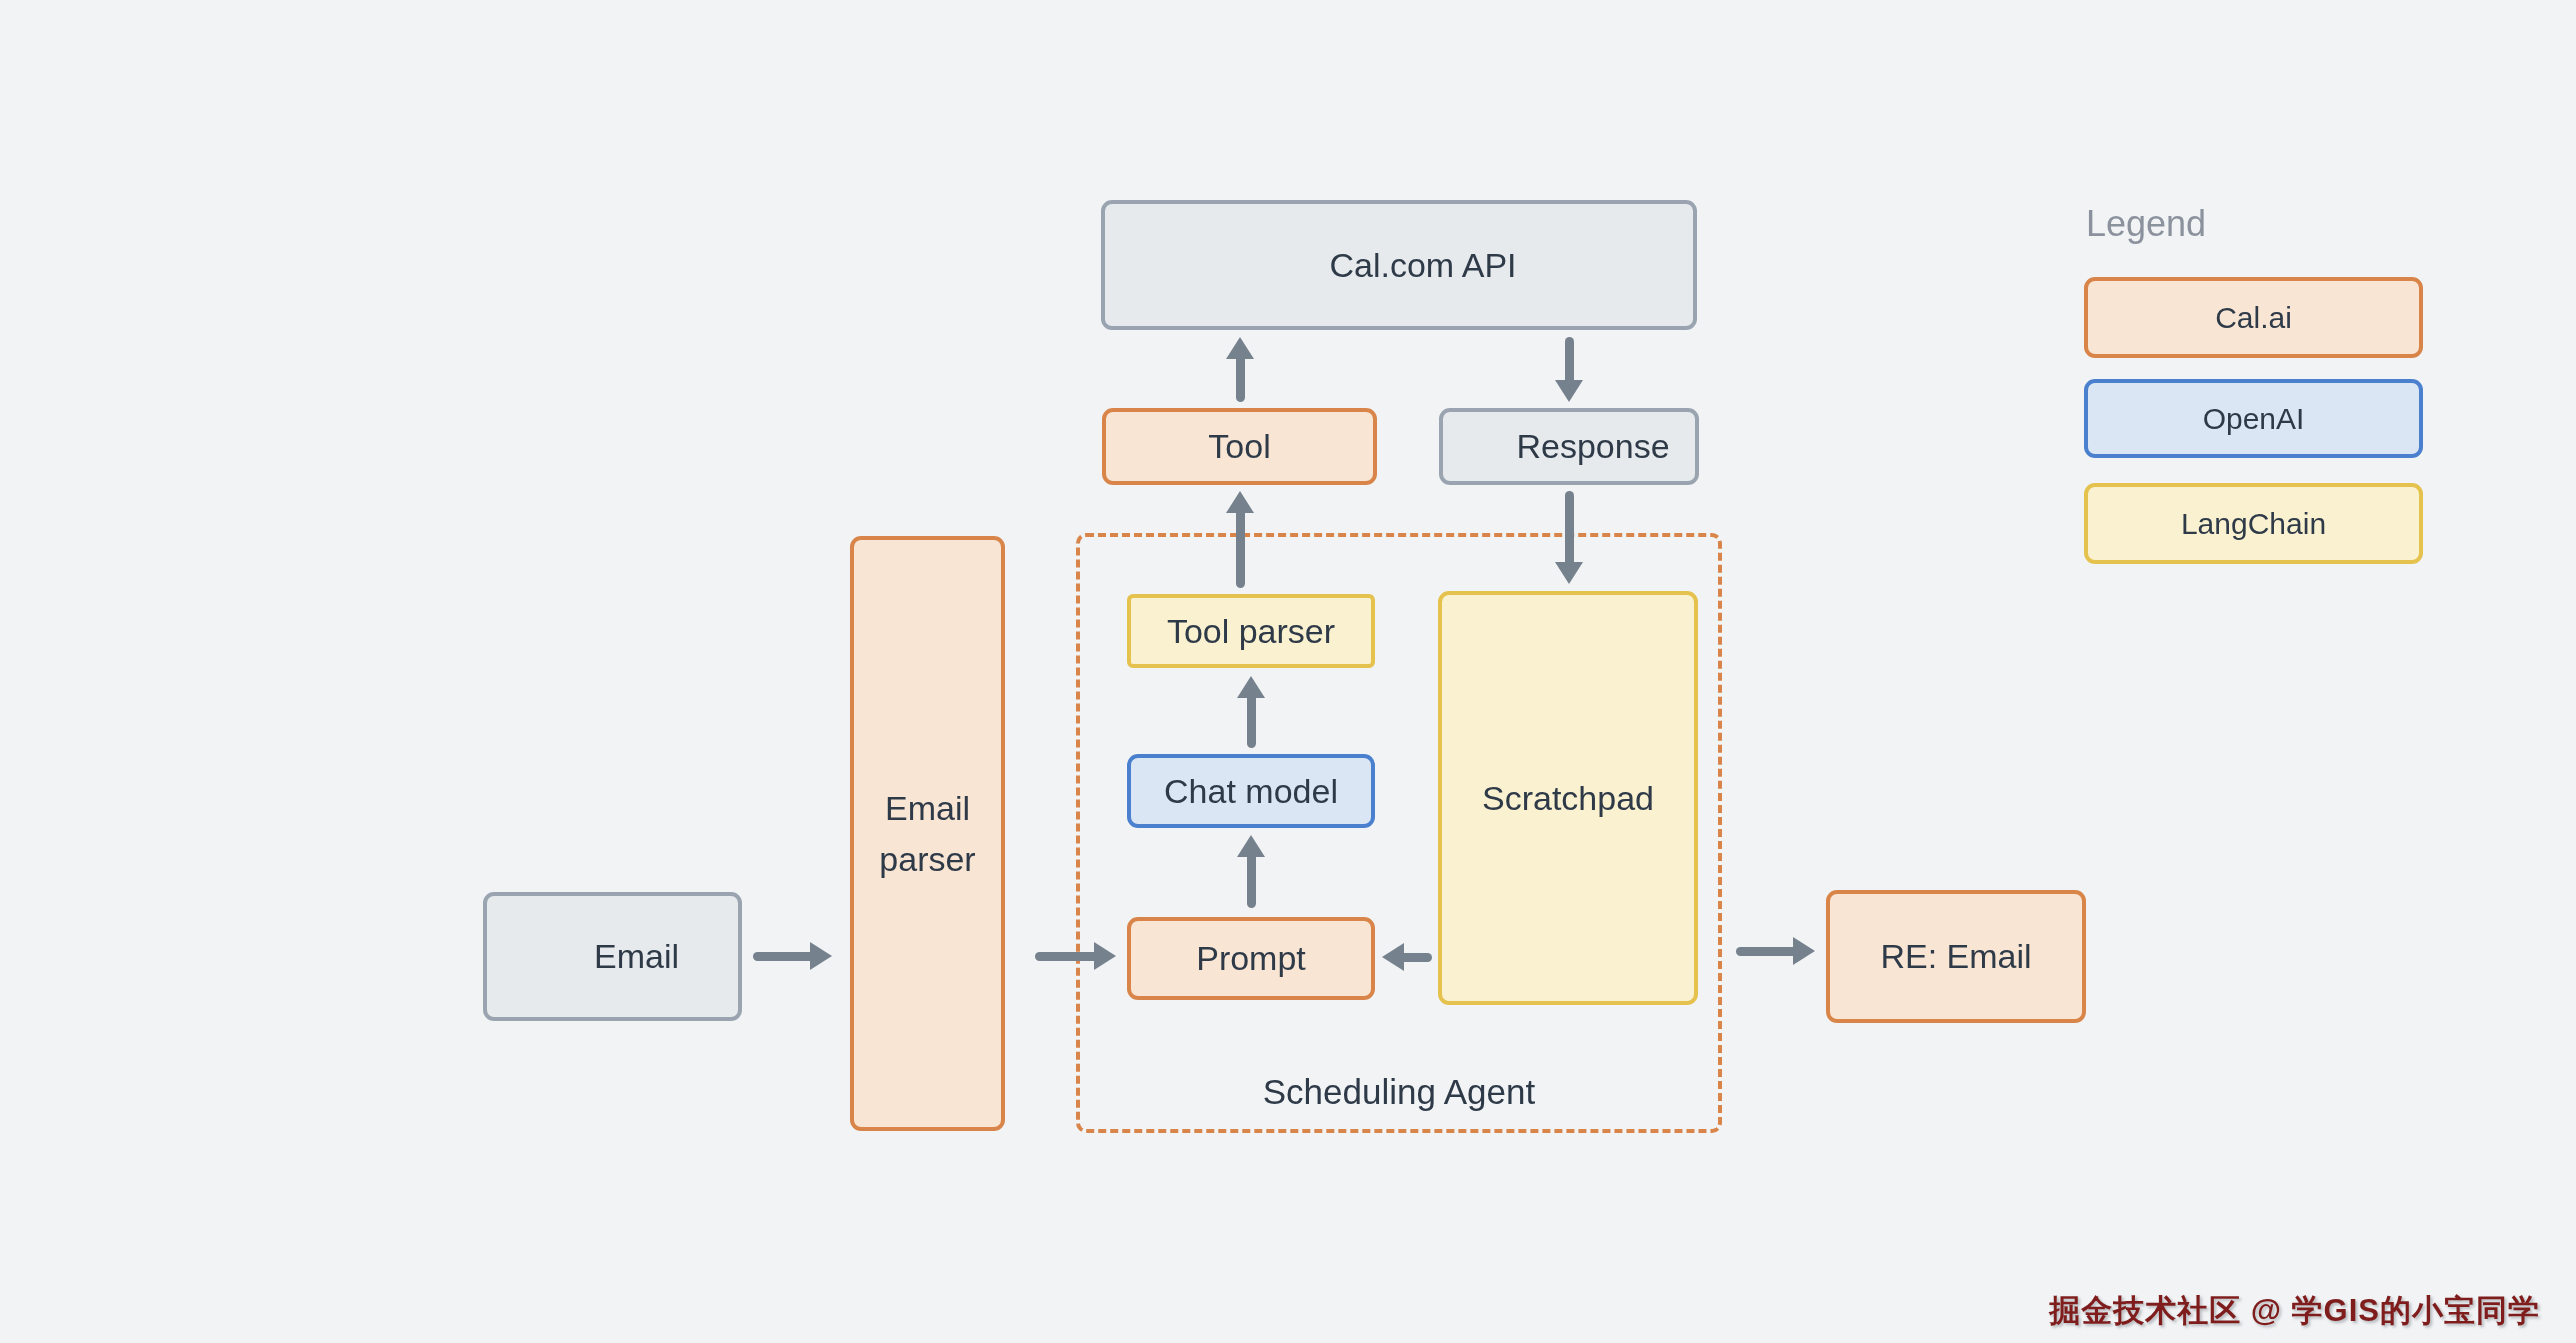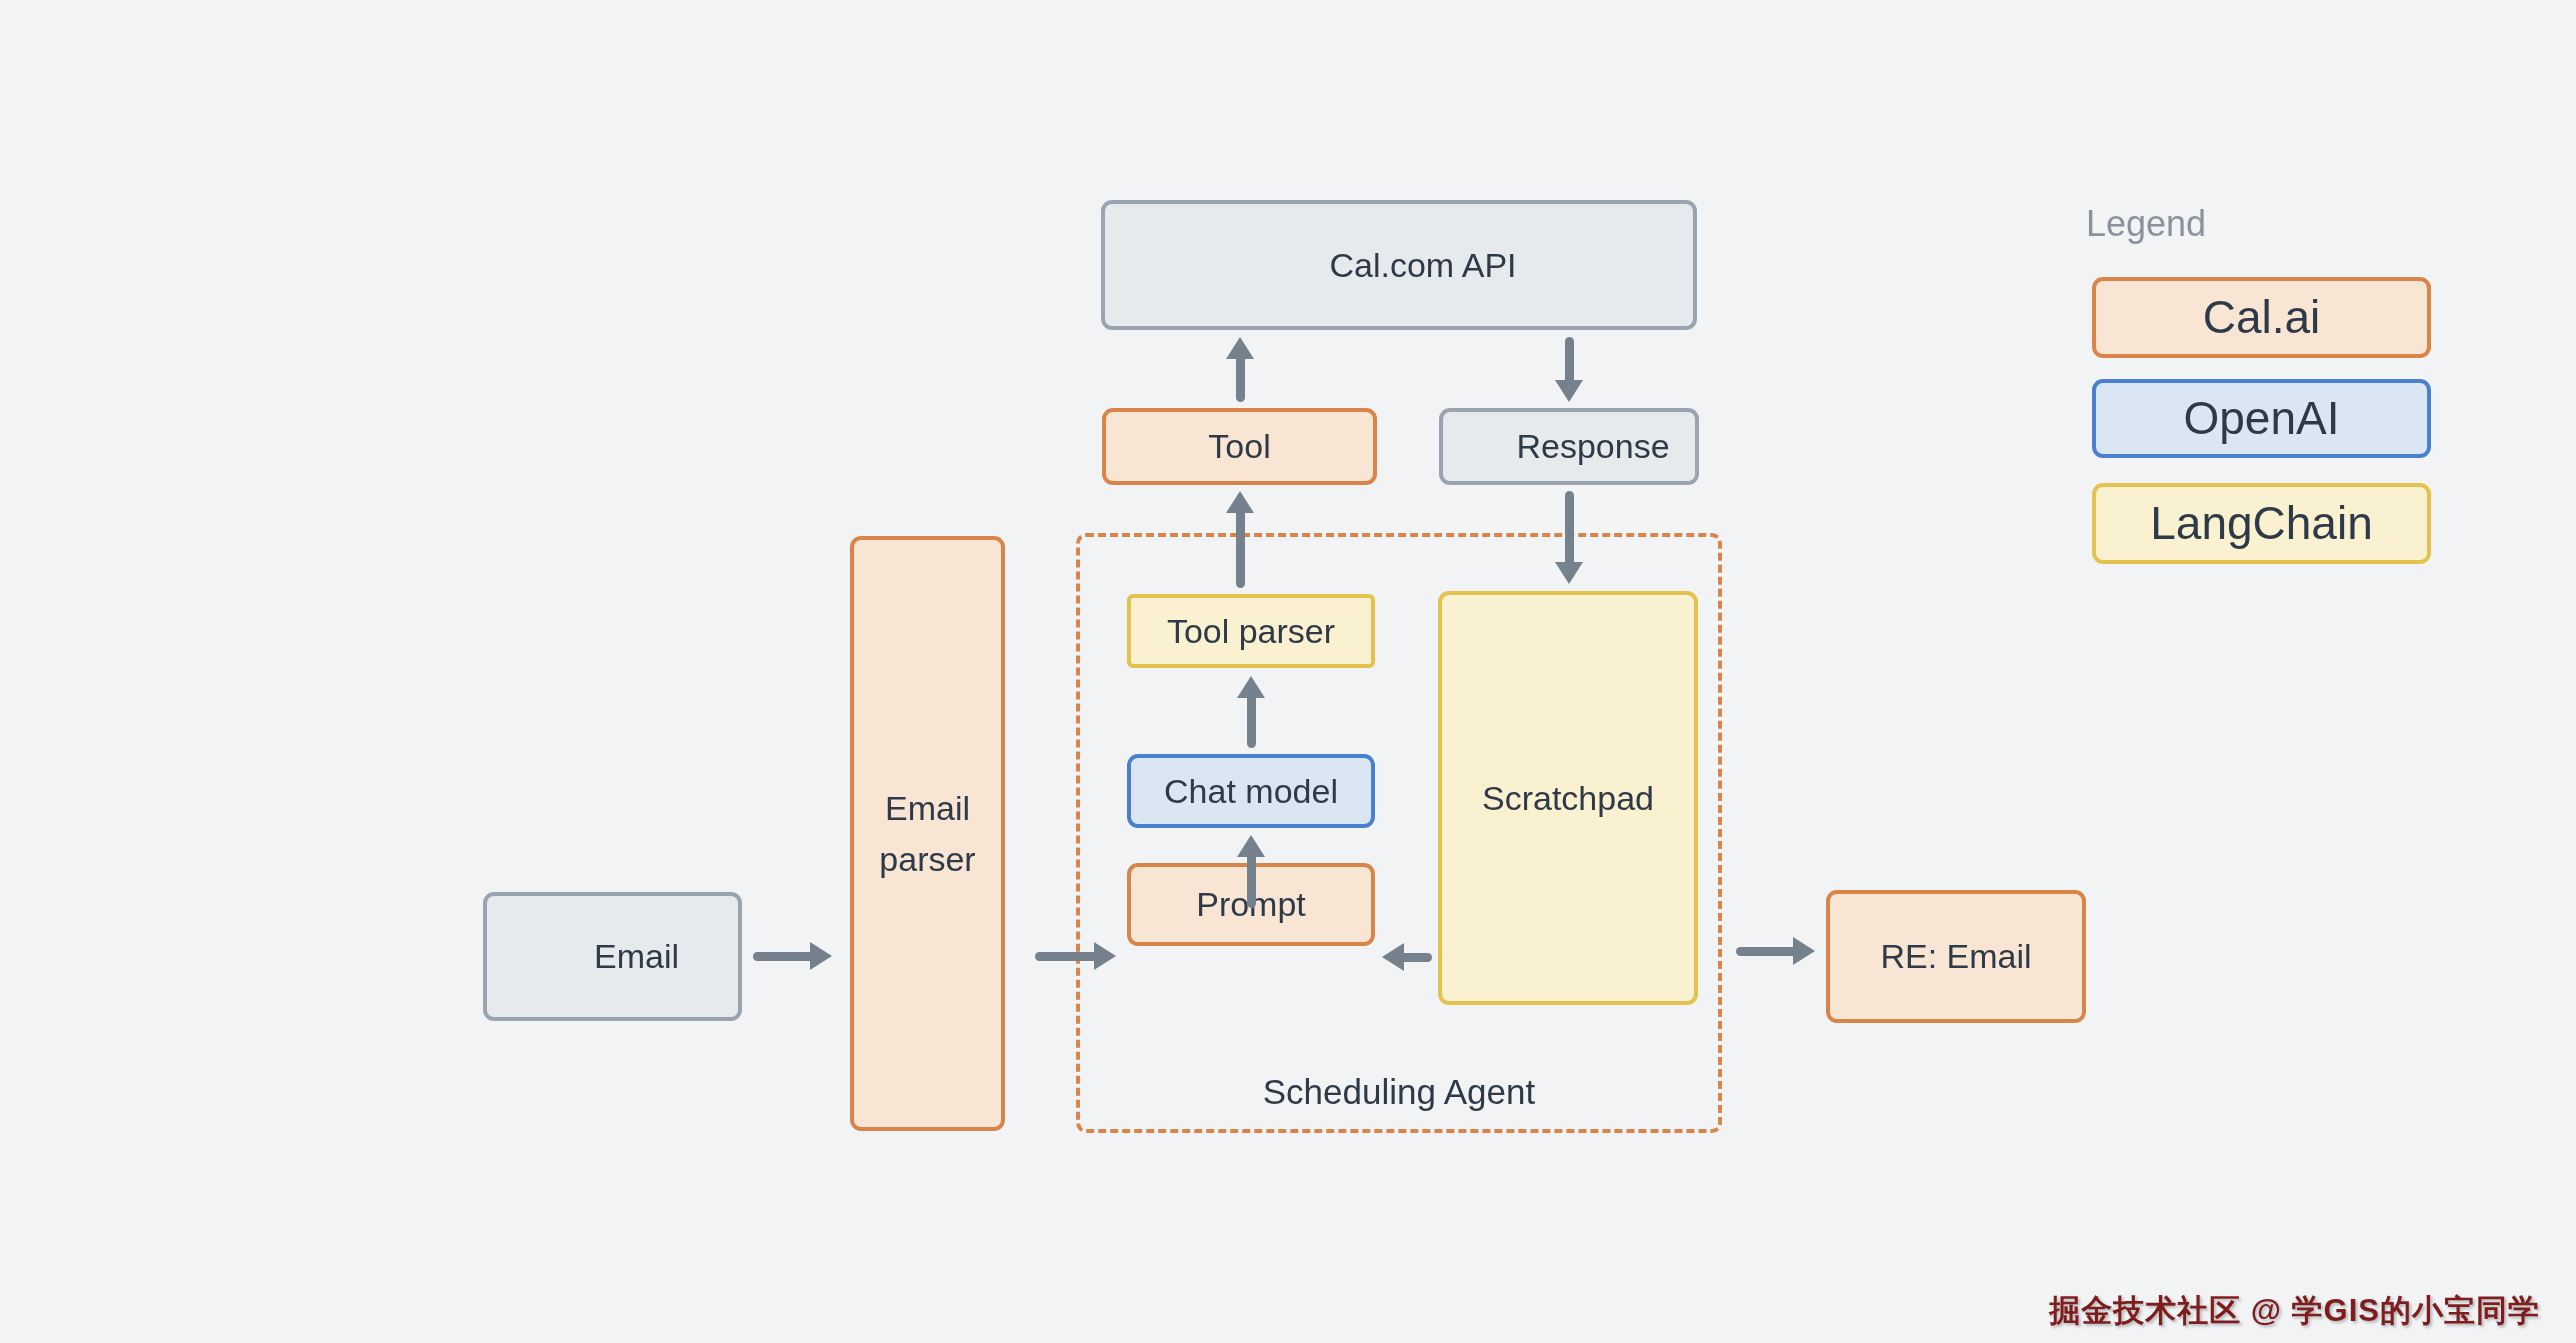--- a/index.html
+++ b/index.html
@@ -55,39 +55,39 @@
   .arrow.left .shaft{top:10px;height:9px;left:16px;right:0;}
   .arrow.left .head{left:0;top:0;border-width:14.4px 22px 14.4px 0;border-right-color:var(--arrow);}
   .arrow.right .shaft{top:10px;height:9px;left:0;right:16px;}
   .arrow.right .head{right:0;top:0;border-width:14.4px 0 14.4px 22px;border-left-color:var(--arrow);}
 
   
   .legend-title{
     position:absolute;left:2086px;top:203px;
     font-size:36px;font-weight:500;color:var(--legend_title);
   }
-  .legend-item{font-size:46px;margin-left:8px;}
+  .legend-item{font-size:30px;}
 
   .watermark{
     position:absolute;right:36px;top:1274px;
     font-size:31px;font-weight:700;
     color:#7f1d1d;
     text-shadow:2px 2px 3px rgba(90,95,100,0.40);
     letter-spacing:1px;
     margin-top:16px;
   }
 
   
   #calcom-api{left:1101px;top:200px;width:596px;height:130px;}
   #tool{left:1102px;top:408px;width:275px;height:77px;}
   #response{left:1439px;top:408px;width:260px;height:77px;}
   #agent-group{left:1076px;top:533px;width:646px;height:600px;}
   #tool-parser{left:1127px;top:594px;width:248px;height:74px;border-radius:6px;}
   #chat-model{left:1127px;top:754px;width:248px;height:74px;}
-  #prompt{left:1127px;top:863px;width:248px;height:83px;}
+  #prompt{left:1127px;top:917px;width:248px;height:83px;}
   #scratchpad{left:1438px;top:591px;width:260px;height:414px;}
   #agent-label{left:1076px;top:1072px;width:646px;}
   #email-parser{left:850px;top:536px;width:155px;height:595px;padding:0 32px;}
   #email{left:483px;top:892px;width:259px;height:129px;}
   #re-email{left:1826px;top:890px;width:260px;height:133px;}
 
   #legend-cal-ai{left:2084px;top:277px;width:339px;height:81px;}
   #legend-openai{left:2084px;top:379px;width:339px;height:79px;}
   #legend-langchain{left:2084px;top:483px;width:339px;height:81px;}
 

